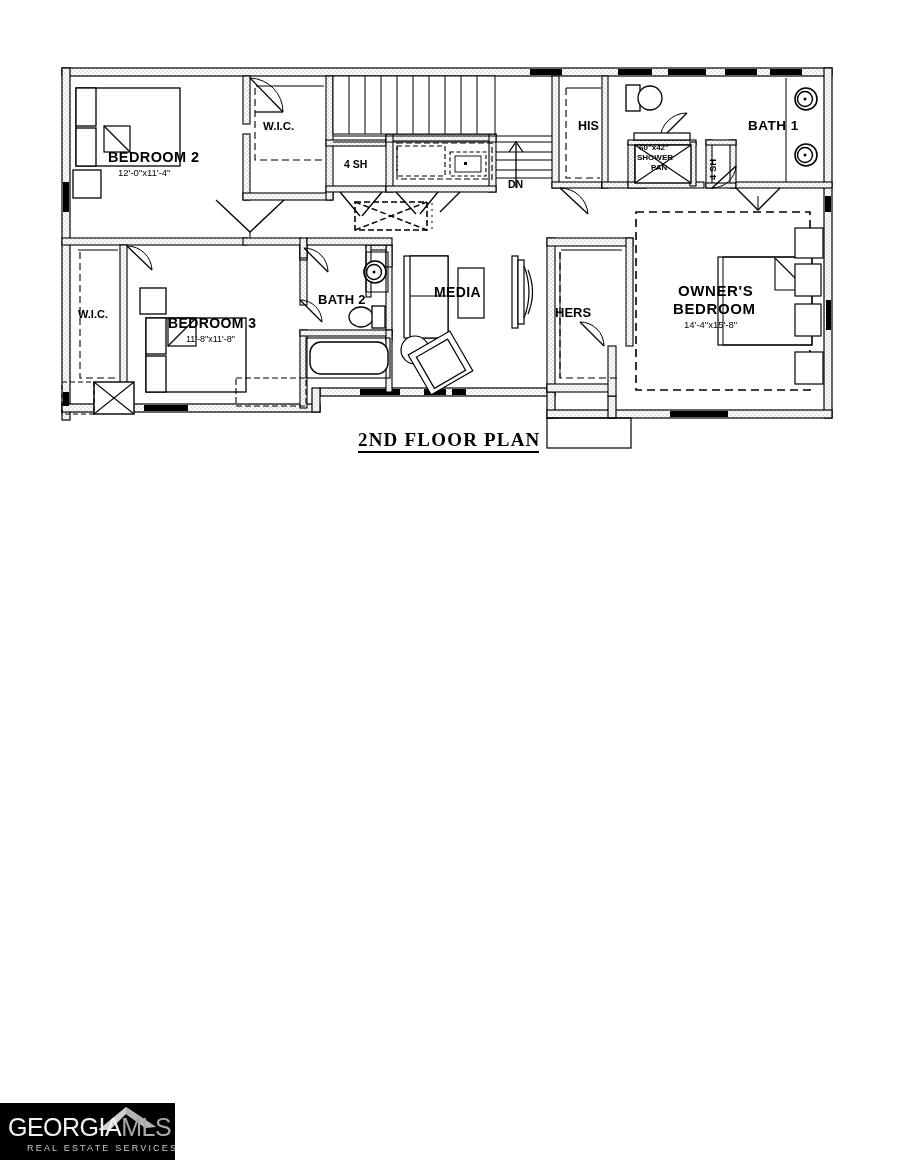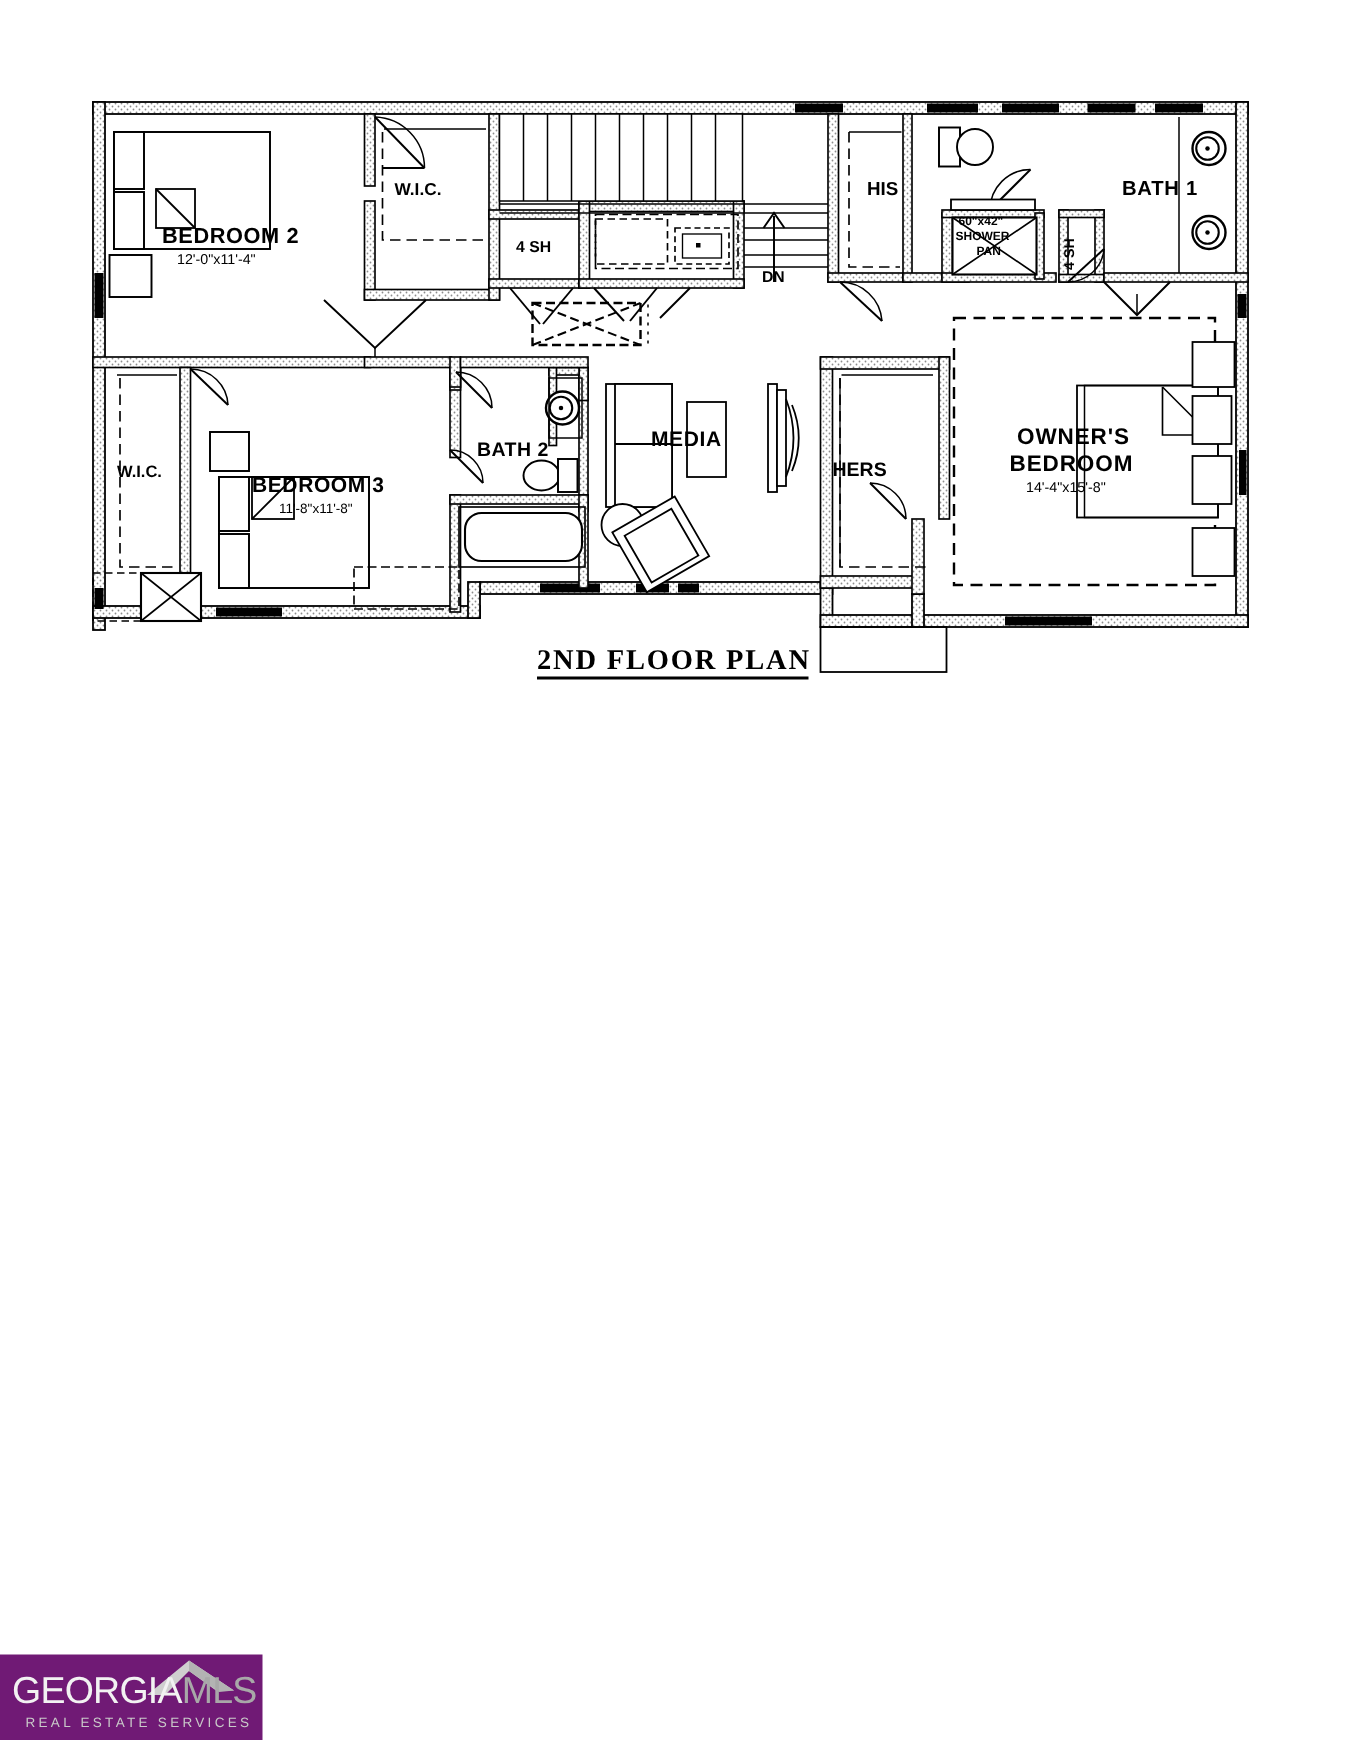--- a/index.html
+++ b/index.html
@@ -26,38 +26,38 @@
     width: 900px;
     height: 1160px;
   }
   
   #watermark {
     position: absolute;
     left: 0;
     top: 1103px;
     width: 175px;
     height: 57px;
-    background: #701a75;
+    background: #000000;
     overflow: hidden;
   }
   #watermark .wm-main {
     position: absolute;
     left: 8px;
     top: 12px;
     font-family: "Liberation Sans", sans-serif;
     font-size: 25px;
     letter-spacing: -0.5px;
     line-height: 1;
     white-space: nowrap;
   }
   #watermark .wm-georgia { color: #f2f2f2; }
   #watermark .wm-mls { color: #a8a8a8; }
   #watermark .wm-sub {
     position: absolute;
-    left: 17px;
+    left: 27px;
     top: 40px;
     font-family: "Liberation Sans", sans-serif;
     font-size: 9px;
     letter-spacing: 2.2px;
     color: #c9c9c9;
     white-space: nowrap;
   }
   #watermark .wm-roof {
     position: absolute;
     left: 96px;

